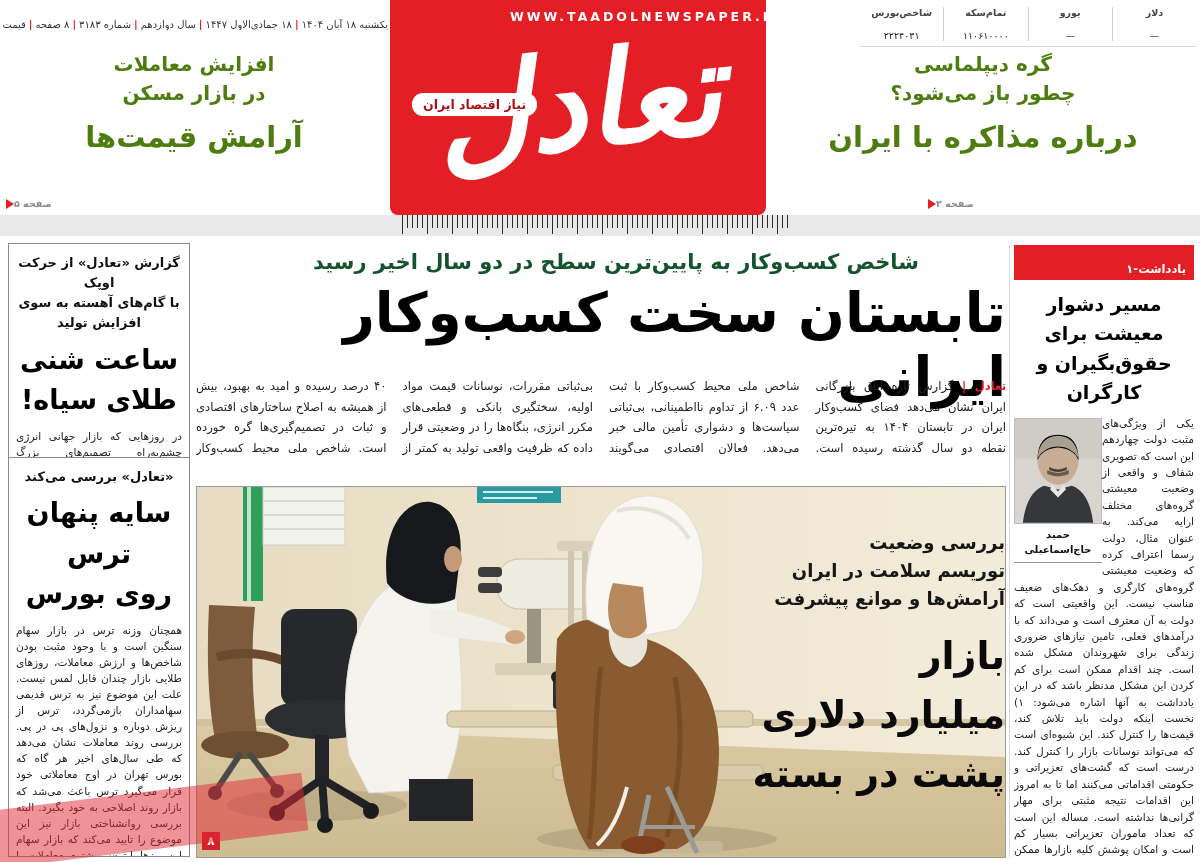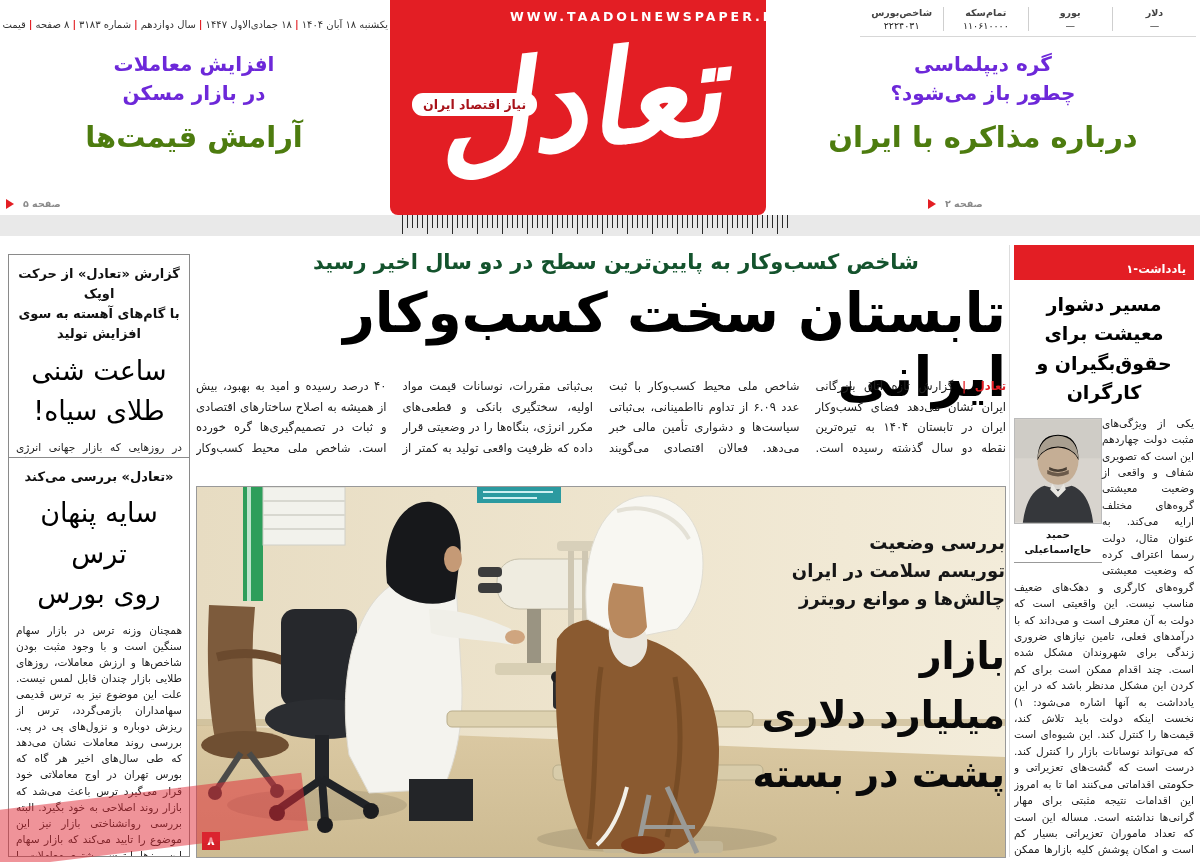--- a/index.html
+++ b/index.html
@@ -8,64 +8,64 @@
   .fa{direction:rtl;}
   
   .info-line{position:absolute;top:19px;left:2px;width:386px;font-size:10px;color:#333;
              direction:rtl;text-align:right;white-space:nowrap;overflow:hidden;}
   .info-line .sep{color:#e31e24;font-weight:bold;padding:0 3px;}
   .market{position:absolute;top:7px;left:860px;width:336px;display:flex;flex-direction:row;
           direction:rtl;border-bottom:1px solid #d7d7d7;padding-bottom:5px;}
   .market-item{flex:1;text-align:center;border-left:1px solid #cfcfcf;padding:0 2px;}
   .market-item:last-child{border-left:none;}
   .market-label{font-size:9.5px;color:#444;font-weight:bold;}
-  .market-value{font-size:9.5px;color:#222;margin-top:2px;}
+  .market-value{font-size:9.5px;color:#222;margin-top:12px;}
   
   .masthead{position:absolute;left:390px;top:0;width:376px;height:215px;background:#e31e24;
             border-radius:0 0 8px 8px;overflow:hidden;}
   .masthead-url{position:absolute;top:9px;left:120px;right:6px;text-align:center;color:#fff;
                 font-size:12.5px;font-weight:bold;letter-spacing:3px;}
   .masthead-logo{position:absolute;top:8px;left:0;width:100%;text-align:center;color:#fff;
                  font-size:128px;line-height:190px;font-weight:bold;font-style:italic;
                  transform:rotate(-6deg);}
   .masthead-tagline{position:absolute;left:22px;top:93px;background:#fff;color:#a8131a;
                     font-size:12.5px;font-weight:bold;padding:4px 11px;border-radius:11px;direction:rtl;}
   
   .gray-band{position:absolute;top:215px;left:0;width:1200px;height:21px;background:#e9e9e9;}
   .ruler-minor{position:absolute;top:215px;left:402px;width:386px;height:13px;
       background:repeating-linear-gradient(90deg,#2a2a2a 0 1px,transparent 1px 5px);}
   .ruler-major{position:absolute;top:215px;left:402px;width:386px;height:19px;
       background:repeating-linear-gradient(90deg,#2a2a2a 0 1px,transparent 1px 25px);}
   
   .story-tl{position:absolute;left:0;top:50px;width:388px;text-align:center;}
   .story-tr{position:absolute;left:768px;top:50px;width:430px;text-align:center;}
-  .kicker-top{font-size:20px;font-weight:bold;line-height:1.45;color:#6d28d9;}
+  .kicker-top{font-size:20px;font-weight:bold;line-height:1.45;color:#4d7c0f;}
   .headline-top{font-size:29px;font-weight:bold;line-height:1.45;color:#4d7c0f;margin-top:8px;}
-  .page-link{position:absolute;display:flex;align-items:center;gap:9px;cursor:pointer;}
+  .page-link{position:absolute;display:flex;align-items:center;gap:0;cursor:pointer;}
   .tri{width:0;height:0;border-top:5px solid transparent;border-bottom:5px solid transparent;
        border-left:8px solid #e31e24;}
   .page-link span{font-size:9.5px;color:#8a8a8a;font-weight:bold;}
   .pl-tl{left:6px;top:198px;}
   .pl-tr{left:928px;top:198px;}
   
   .lead-kicker{position:absolute;left:211px;top:250px;width:810px;text-align:center;
                font-size:21px;font-weight:bold;color:#14532d;}
   .lead-headline{position:absolute;left:196px;top:281px;width:810px;text-align:right;
                  font-size:55px;font-weight:bold;color:#000;letter-spacing:-1px;}
   .lead-body{position:absolute;left:196px;top:376px;width:810px;height:103px;overflow:hidden;
              direction:rtl;columns:4;column-gap:16px;font-size:11.6px;line-height:1.78;
              text-align:justify;color:#222;}
   .red-bold{color:#e31e24;font-weight:bold;}
   
   .boxed{position:absolute;left:8px;width:182px;border:1px solid #8a8a8a;box-sizing:border-box;
          padding:9px 7px;direction:rtl;overflow:hidden;background:#fff;}
-  .box1{top:254px;height:218px;}
+  .box1{top:243px;height:218px;}
   .box2{top:457px;height:400px;}
   .box-kicker{font-size:13px;font-weight:bold;text-align:center;line-height:1.55;color:#111;}
-  .box-headline{font-size:27px;font-weight:normal;text-align:center;line-height:1.5;color:#000;margin:6px 0 7px;}
+  .box-headline{font-size:27px;font-weight:bold;text-align:center;line-height:1.5;color:#000;margin:6px 0 7px;}
   .box-body{font-size:10.6px;line-height:1.52;text-align:justify;color:#222;}
   
   .vrule{position:absolute;left:1009px;top:245px;width:1px;height:612px;background:#ddd;}
   .note{position:absolute;left:1014px;top:245px;width:180px;height:613px;direction:rtl;overflow:hidden;}
   .note-bar{background:#e31e24;color:#fff;font-size:11.5px;font-weight:bold;padding:17px 8px 4px;}
   .note-headline{font-size:19px;font-weight:bold;text-align:center;line-height:1.55;margin:10px 0 7px;color:#000;}
   .note-body{font-size:10.6px;line-height:1.55;text-align:justify;color:#222;}
   .author-float{float:left;width:88px;margin:3px 0 4px 0;}
   .author-photo{width:88px;height:106px;display:block;border:1px solid #bbb;box-sizing:border-box;}
   .author-name{font-size:10px;font-weight:bold;text-align:center;padding:3px 0 4px;
@@ -298,21 +298,21 @@
       <line x1="452" y1="308" x2="440" y2="366" stroke="#9a9a96" stroke-width="5"></line>
       <line x1="444" y1="340" x2="498" y2="340" stroke="#9a9a96" stroke-width="4"></line>
       <ellipse cx="446" cy="358" rx="22" ry="9" fill="#7d3f1d"></ellipse>
 
       <path d="M430,300 Q420,340 400,358" stroke="#f2f0e8" stroke-width="4" fill="none"></path>
     </svg>
     <div class="photo-caption">
       <div class="pc-kicker">
         <div>بررسی وضعیت</div>
         <div>توریسم سلامت در ایران</div>
-        <div>چالش‌ها و موانع رویترز</div>
+        <div>آرامش‌ها و موانع پیشرفت</div>
       </div>
       <div class="pc-headline">
         <div>بازار</div>
         <div>میلیارد دلاری</div>
         <div>پشت در بسته</div>
       </div>
     </div>
     <div class="photo-badge">۸</div>
   </div>
 

